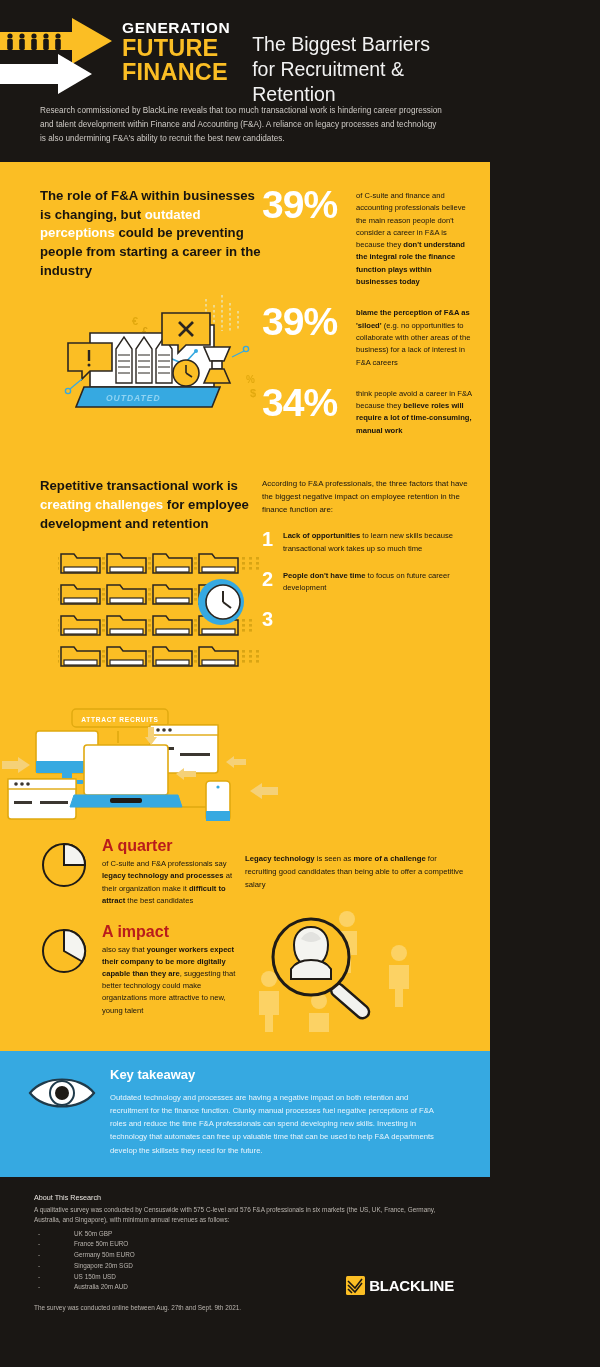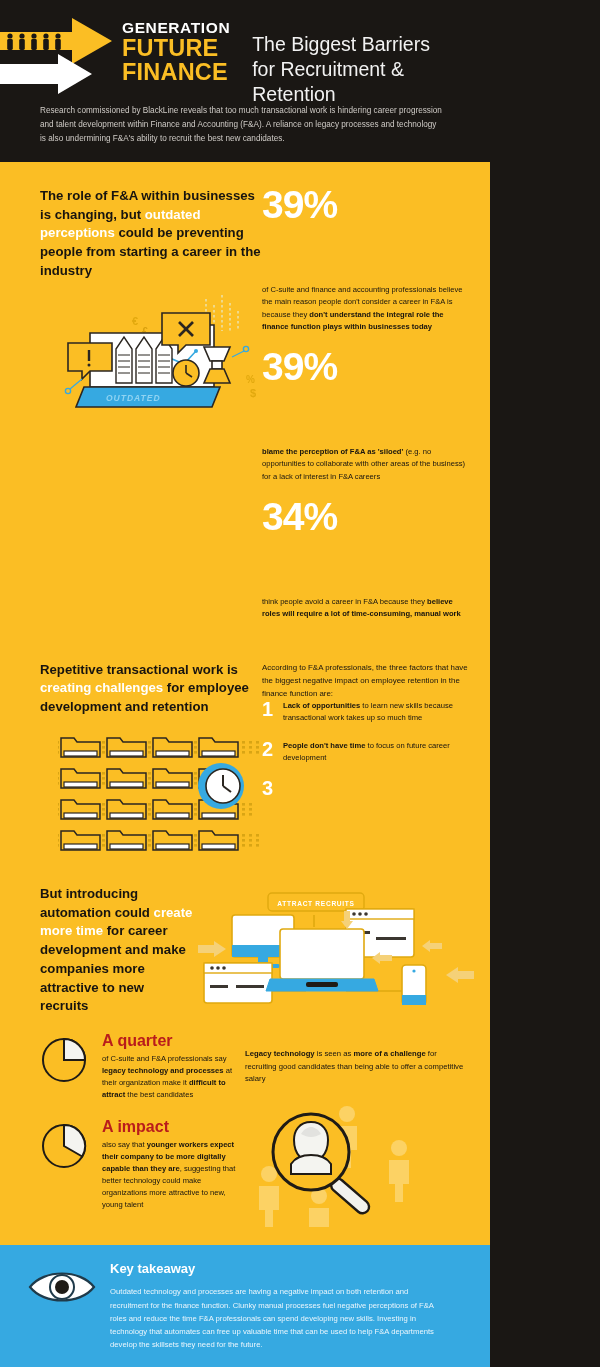--- a/index.html
+++ b/index.html
@@ -41,42 +41,42 @@
     font-weight: bold; color: #18140f; font-size: 13.2px;
     line-height: 1.42;
   }
   .sec-head .hl { color: #ffffff; }
 
   .sec1 { display: flex; padding: 22px 0 0 0; }
   .sec1-left { width: 262px; padding-left: 40px; }
   .sec1-right { flex: 1; padding-right: 18px; }
 
   .stat {
-    display: flex; align-items: flex-start; margin-bottom: 16px; flex-direction: column;
+    display: flex; align-items: flex-start; margin-bottom: 16px;
   }
   .stat-num {
     color: #ffffff; font-weight: bold; font-size: 39px;
     line-height: 0.92; letter-spacing: -1px;
     flex: 0 0 94px;
   }
   .stat-txt {
     color: #18140f; font-size: 7.6px; line-height: 1.62;
     padding-top: 3px;
   }
   .stat-txt b { font-weight: bold; }
 
   
   .illus1 { width: 225px; height: 120px; margin: 10px 0 0 14px; position: relative; }
 
   
   .sec2 { display: flex; padding: 24px 0 0 0; }
   .sec2-left { width: 262px; padding-left: 40px; }
   .sec2-right { flex: 1; padding-right: 20px; }
   .lead {
-    color: #18140f; font-size: 7.9px; line-height: 1.66; 
+    color: #18140f; font-size: 7.9px; line-height: 1.66; margin-bottom: 14px;
   }
   .numlist { }
   .numitem { display: flex; margin-bottom: 15px; }
   .numitem .n {
     color: #ffffff; font-weight: bold; font-size: 20px; line-height: 0.95;
     flex: 0 0 21px;
   }
   .numitem .t { color: #18140f; font-size: 7.6px; line-height: 1.62; }
   .numitem .t b { font-weight: bold; }
 
@@ -374,25 +374,20 @@
             <div class="t"><b>People don't have time</b><span> to focus on future career development</span></div>
           </div>
           <div class="numitem">
             <div class="n">3</div>
           </div>
         </div>
       </div>
     </div>
 
     <div class="sec3">
-      <div class="sec3-left">
-        <div class="sec-head">
-          <span>But introducing automation could </span><span class="hl">create more time</span><span> for career development and make companies more attractive to new recruits</span>
-        </div>
-      </div>
 
       <div class="sec3-right">
         <div class="devices">
           <svg width="280" height="118" viewBox="0 0 280 118">
 
             <g stroke="#e0a90f" stroke-width="1.6" fill="none">
               <path d="M118 28 L118 40"></path>
               <path d="M70 40 L70 52 L96 52"></path>
               <path d="M150 28 L150 40"></path>
               <path d="M176 60 L200 60"></path>

